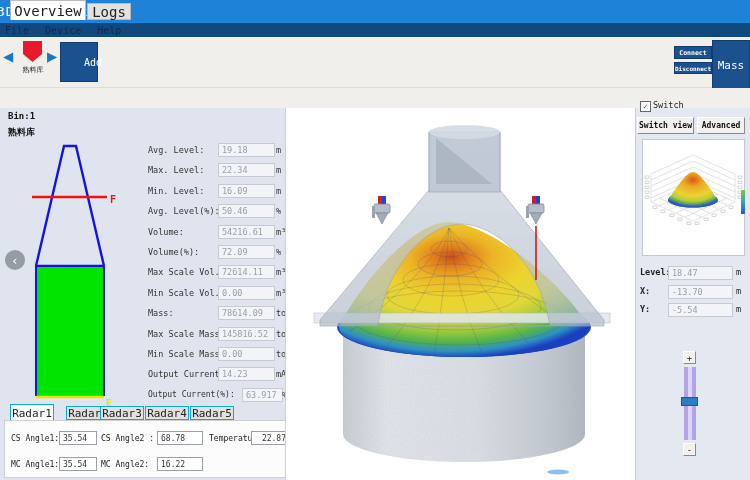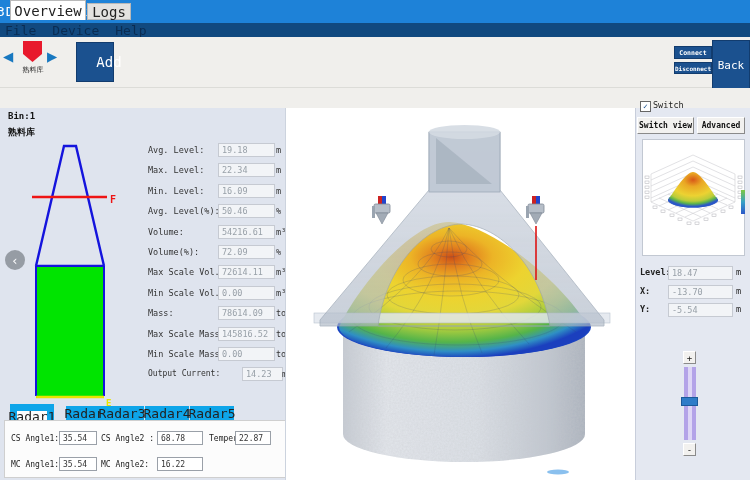--- a/index.html
+++ b/index.html
@@ -8,30 +8,30 @@
        -webkit-font-smoothing:antialiased;}
   .abs{position:absolute;}
 
   
   .titlebar{left:0;top:0;width:750px;height:23px;background:#1e82d8;color:#fff;
             display:flex;align-items:center;}
   .title-main{margin-left:-3px;font-size:13px;letter-spacing:1px;white-space:pre;}
   .title-conn{margin-left:28px;font-size:13px;letter-spacing:1px;white-space:pre;}
   .menubar{left:0;top:23px;width:750px;height:14px;background:#11497f;display:flex;
            align-items:center;gap:16px;padding-left:5px;box-sizing:border-box;}
-  .menu-item{font-size:13px;color:#0a2c52;cursor:default;}
+  .menu-item{font-size:10px;color:#0a2c52;cursor:default;}
   .toolbar{left:0;top:37px;width:750px;height:51px;background:#f0efec;
            border-bottom:1px solid #dcdcd8;box-sizing:border-box;}
   .chev{font-size:17px;color:#1878c0;line-height:20px;cursor:pointer;}
   .bin-shield{left:23px;top:41px;width:19px;height:21px;background:#e8192c;
               clip-path:polygon(0 0,100% 0,100% 62%,50% 100%,0 62%);}
   .bin-label{left:12px;top:65px;width:42px;font-size:7px;color:#222;text-align:center;}
   .btn-blue{background:#1b518f;color:#fff;display:flex;align-items:center;
             justify-content:center;cursor:pointer;border:1px solid #123c6e;box-sizing:border-box;}
-  .add-btn{left:76px;top:42px;width:38px;height:40px;font-size:14px;padding-left:28px;}
+  .add-btn{left:60px;top:42px;width:38px;height:40px;font-size:10px;padding-left:28px;}
   .connect-btn{left:674px;top:46px;width:38px;height:13px;font-size:6.5px;font-weight:bold;}
   .disconnect-btn{left:674px;top:62px;width:38px;height:12px;font-size:6px;font-weight:bold;}
   .back-btn{left:712px;top:40px;width:38px;height:50px;font-size:11px;}
 
   
   .tabrow{left:0;top:88px;width:750px;height:20px;background:#f0efec;}
   .tab{position:absolute;top:1px;height:19px;display:flex;align-items:center;
        justify-content:center;font-size:14px;color:#222;cursor:pointer;
        border:1px solid #b9b9b9;box-sizing:border-box;}
   .tab.active{background:#fff;border-bottom:none;top:0;height:20px;}
@@ -55,22 +55,22 @@
   .stat-box{position:absolute;left:70px;top:1px;width:52px;height:12px;
             background:#f2f4f7;border:1px solid #c6cad2;color:#98a0a8;
             font-size:8.5px;padding:0 0 0 3px;line-height:12px;white-space:pre;}
   .stat-unit{position:absolute;left:128px;top:3px;font-size:8.5px;color:#333;}
   .stat-row:last-child .stat-label{font-size:8px;}
   .stat-row:last-child .stat-box{left:94px;width:36px;}
   .stat-row:last-child .stat-unit{left:134px;}
 
   
   .radar-tab{position:absolute;top:404px;height:16px;width:44px;display:flex;
-             align-items:center;justify-content:center;font-size:13px;cursor:pointer;
-             border:7px solid #0ea5e9;box-sizing:border-box;color:#222;}
+             align-items:center;justify-content:center;font-size:11px;cursor:pointer;
+             border:1px solid #0ea5e9;box-sizing:border-box;color:#222;}
   .radar-tab.active{background:#fcfcfc;border-bottom:none;height:17px;}
   .radar-tab.inactive{background:#e2e1df;top:406px;height:14px;}
   .radar-card{left:4px;top:420px;width:288px;height:58px;background:#fcfcfc;
               border:1px solid #cfcfcf;box-sizing:border-box;}
   .fld-label{position:absolute;font-size:8px;color:#222;white-space:pre;}
   .fld-box{position:absolute;height:14px;background:#fff;border:1px solid #9aa0a8;
            font-size:8px;color:#333;line-height:14px;padding-left:3px;box-sizing:border-box;}
 
   
   .online-box{left:640px;top:101px;width:9px;height:9px;background:#fff;
@@ -117,21 +117,21 @@
 </div>
 
 <div class="abs toolbar"></div>
 <div class="abs chev" style="left:3px;top:46px;">◀</div>
 <div class="abs bin-shield"></div>
 <div class="abs bin-label">熟料库</div>
 <div class="abs chev" style="left:47px;top:46px;">▶</div>
 <div class="abs btn-blue add-btn">Add</div>
 <div class="abs btn-blue connect-btn">Connect</div>
 <div class="abs btn-blue disconnect-btn">Disconnect</div>
-<div class="abs btn-blue back-btn">Back</div>
+<div class="abs btn-blue back-btn">Mass</div>
 
 <div class="abs tabrow"></div>
 <div class="abs tab active" style="left:10px;width:76px;">Overview</div>
 <div class="abs tab inactive" style="left:87px;width:44px;">Logs</div>
 
 <div class="abs bin-id">Bin:1</div>
 <div class="abs bin-name">熟料库</div>
 
 <svg class="abs" style="left:8px;top:140px;" width="130" height="266" viewBox="0 0 130 266">
   <g>
@@ -205,35 +205,40 @@
   <div class="stat-row">
     <span class="stat-label">Min Scale Mass:</span>
     <span class="stat-box">0.00</span>
     <span class="stat-unit">ton</span>
   </div>
   <div class="stat-row">
     <span class="stat-label">Output Current:</span>
     <span class="stat-box">14.23</span>
     <span class="stat-unit">mA</span>
   </div>
+  <div class="stat-row">
+    <span class="stat-label">Output Current(%):</span>
+    <span class="stat-box">63.917</span>
+    <span class="stat-unit">%</span>
+  </div>
 </div>
 
 <div class="abs radar-tab active" style="left:10px;">Radar1</div>
 <div class="abs radar-tab inactive" style="left:66px;">Radar2</div>
 <div class="abs radar-tab inactive" style="left:100px;">Radar3</div>
 <div class="abs radar-tab inactive" style="left:145px;">Radar4</div>
 <div class="abs radar-tab inactive" style="left:190px;">Radar5</div>
 
 <div class="abs radar-card">
   <span class="fld-label" style="left:6px;top:13px;">CS Angle1:</span>
   <span class="fld-box" style="left:54px;top:10px;width:38px;">35.54</span>
   <span class="fld-label" style="left:96px;top:13px;">CS Angle2 :</span>
   <span class="fld-box" style="left:152px;top:10px;width:46px;">68.78</span>
   <span class="fld-label" style="left:204px;top:13px;">Temperature:</span>
-  <span class="fld-box" style="left:230px;top:10px;width:36px;">22.87</span>
+  <span class="fld-box" style="left:246px;top:10px;width:36px;text-align:right;">22.87</span>
   <span class="fld-label" style="left:6px;top:39px;">MC Angle1:</span>
   <span class="fld-box" style="left:54px;top:36px;width:38px;">35.54</span>
   <span class="fld-label" style="left:96px;top:39px;">MC Angle2:</span>
   <span class="fld-box" style="left:152px;top:36px;width:46px;">16.22</span>
 </div>
 
 <div class="abs main-view">
 <svg width="350" height="372" viewBox="0 0 350 372">
   <defs>
     <radialGradient id="dg" cx="0.45" cy="0.26" r="0.75">

